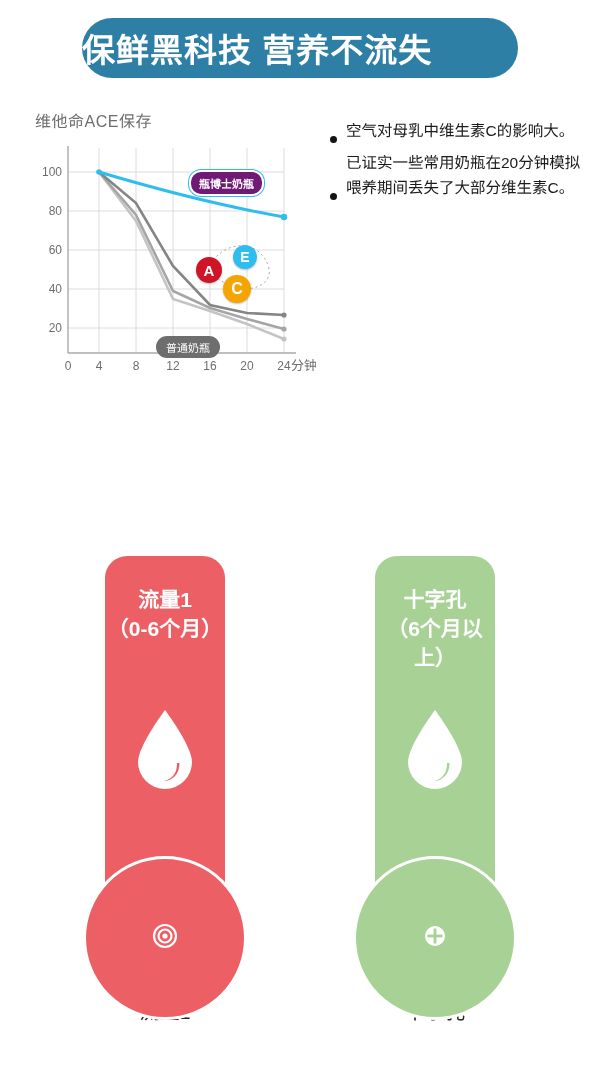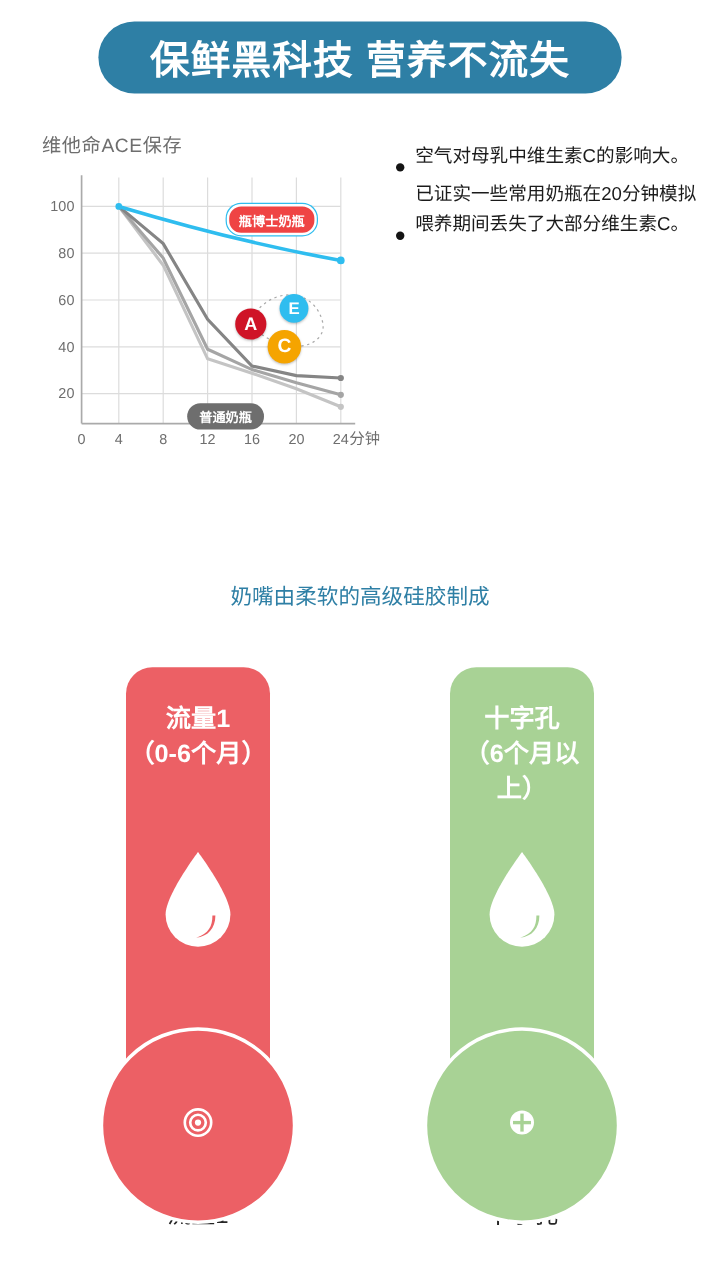--- a/index.html
+++ b/index.html
@@ -10,21 +10,21 @@
     overflow:hidden;
     position:relative;
   }
   .page{position:relative;width:600px;height:1072px;}
 
   
   .pill{
     background:#2E7FA5;
     border-radius:40px;
     color:#ffffff;
-    display:flex;align-items:center;justify-content:center;
+    display:flex;align-items:center;
     font-weight:bold;
     letter-spacing:1px;
     box-sizing:border-box;
   }
   #hero-pill{
     position:absolute;left:82px;top:18px;width:436px;height:60px;
     font-size:33px;
   }
   #section-pill{
     position:absolute;left:122px;top:402px;width:356px;height:60px;
@@ -162,29 +162,29 @@
         <circle cx="258" cy="191" r="2.6" fill="#a5a5a5"></circle>
         <circle cx="258" cy="177" r="2.6" fill="#858585"></circle>
 
         <path fill="none" stroke="#2FBDEF" stroke-width="3" d="M73,34 C120,48 185,66 258,79"></path>
         <circle cx="73" cy="34" r="2.8" fill="#2FBDEF"></circle>
         <circle cx="258" cy="79" r="3.2" fill="#2FBDEF"></circle>
 
         <path fill="none" stroke="#a9a9a9" stroke-width="1" stroke-dasharray="2,3" d="M182,131 C196,100 236,100 243,131 C247,152 208,162 182,131"></path>
       </svg>
 
-      <div style="position:absolute;left:163px;top:32px;background:#ef4444;
+      <div style="position:absolute;left:163px;top:32px;background:#701a75;
                   border:2px solid #ffffff;border-radius:12px;color:#ffffff;
                   font-size:11px;font-weight:bold;padding:3px 8px;white-space:nowrap;
                   box-shadow:0 0 0 1px #2FBDEF;">
         <span>瓶博士奶瓶</span>
       </div>
 
       <div style="position:absolute;left:130px;top:198px;background:#6e6e6e;
-                  border-radius:11px;color:#ffffff;font-size:11px;font-weight:bold;
+                  border-radius:11px;color:#ffffff;font-size:11px;font-weight:normal;
                   padding:3px 10px;white-space:nowrap;">
         <span>普通奶瓶</span>
       </div>
 
       <div style="position:absolute;left:170px;top:119px;width:26px;height:26px;
                   border-radius:50%;background:#cf1427;color:#fff;font-weight:bold;
                   font-size:15px;display:flex;align-items:center;justify-content:center;
                   box-shadow:0 1px 2px rgba(0,0,0,.25);">
         <span>A</span>
       </div>
@@ -212,21 +212,20 @@
 
     <div class="bullet">
       <span class="dot"></span>
       <p>已证实一些常用奶瓶在20分钟模拟喂养期间丢失了大部分维生素C。</p>
     </div>
 
   </div>
 
 
   <div class="subtitle">
-    <span>奶嘴由柔软的高级硅胶制成</span>
   </div>
 
   <div class="cards">
 
     <div class="card" id="card-flow1">
       <div class="card-head">
         <span class="t1">流量1</span>
         <span class="t2">（0-6个月）</span>
       </div>
 

